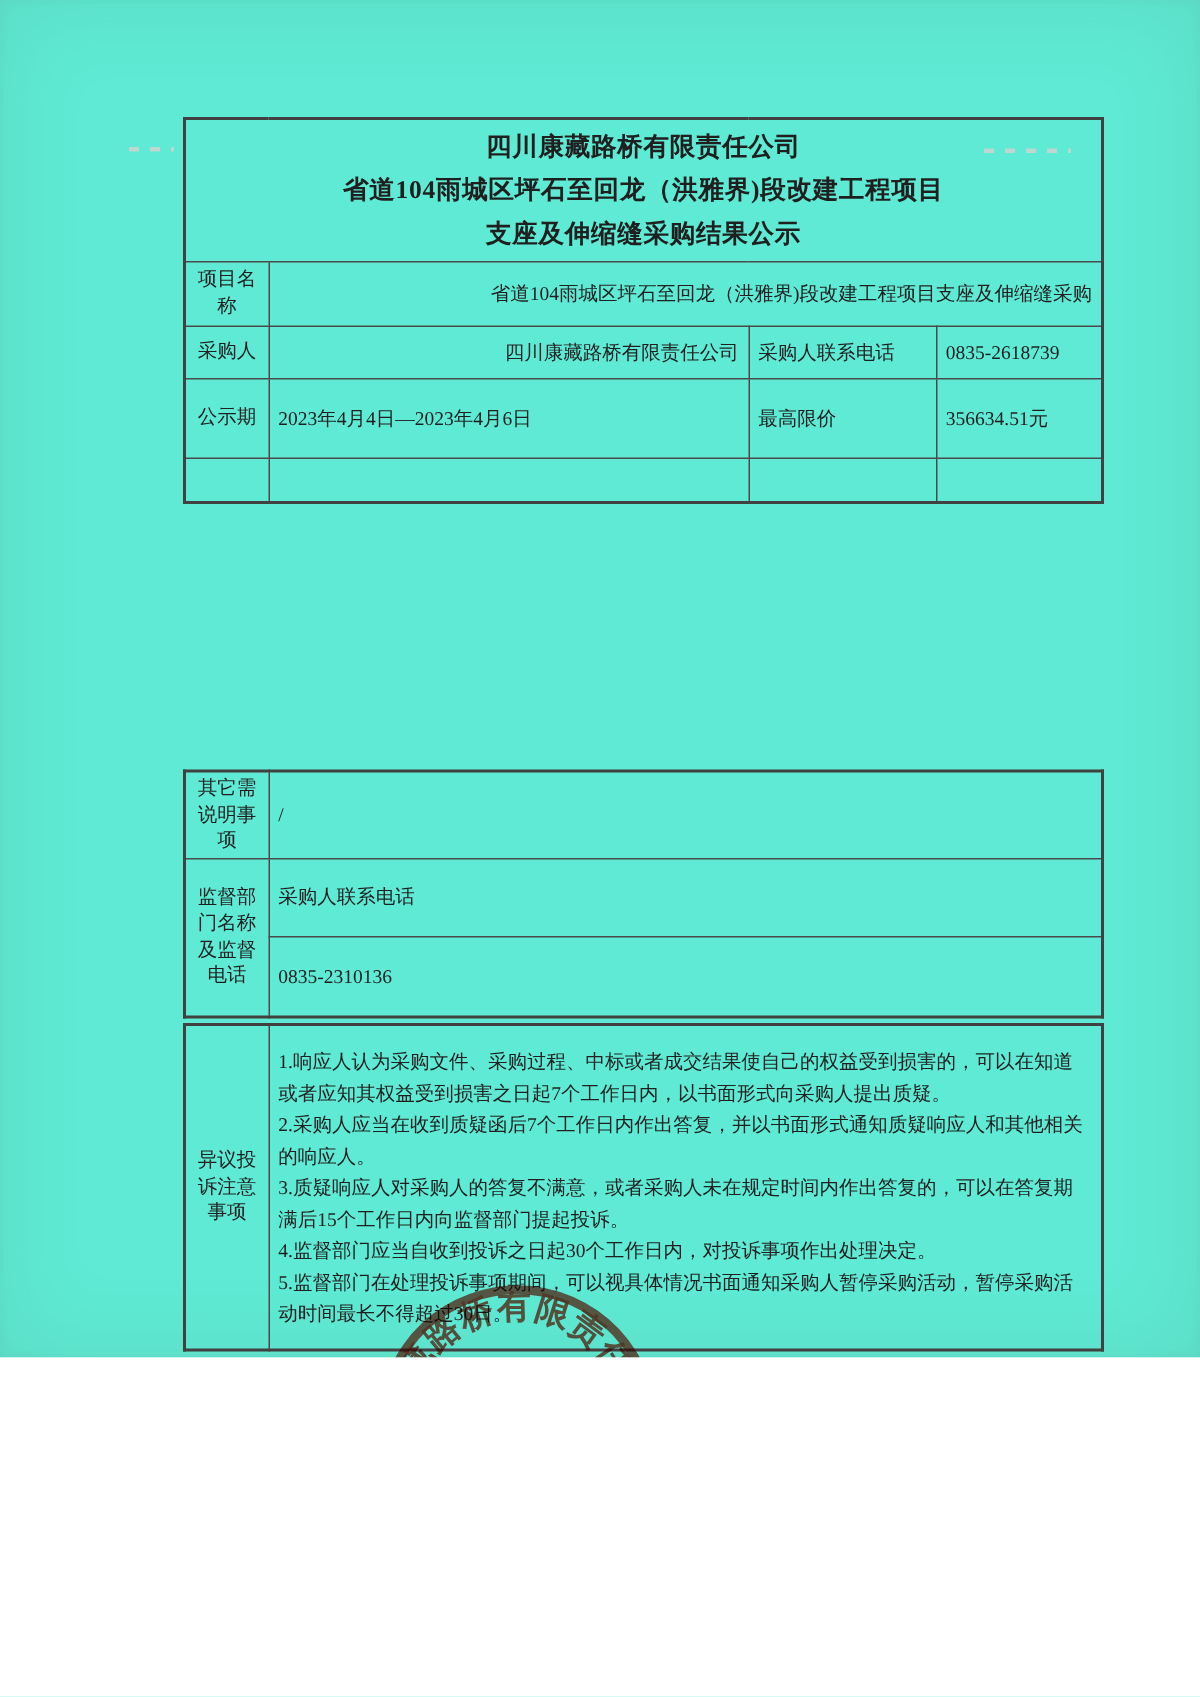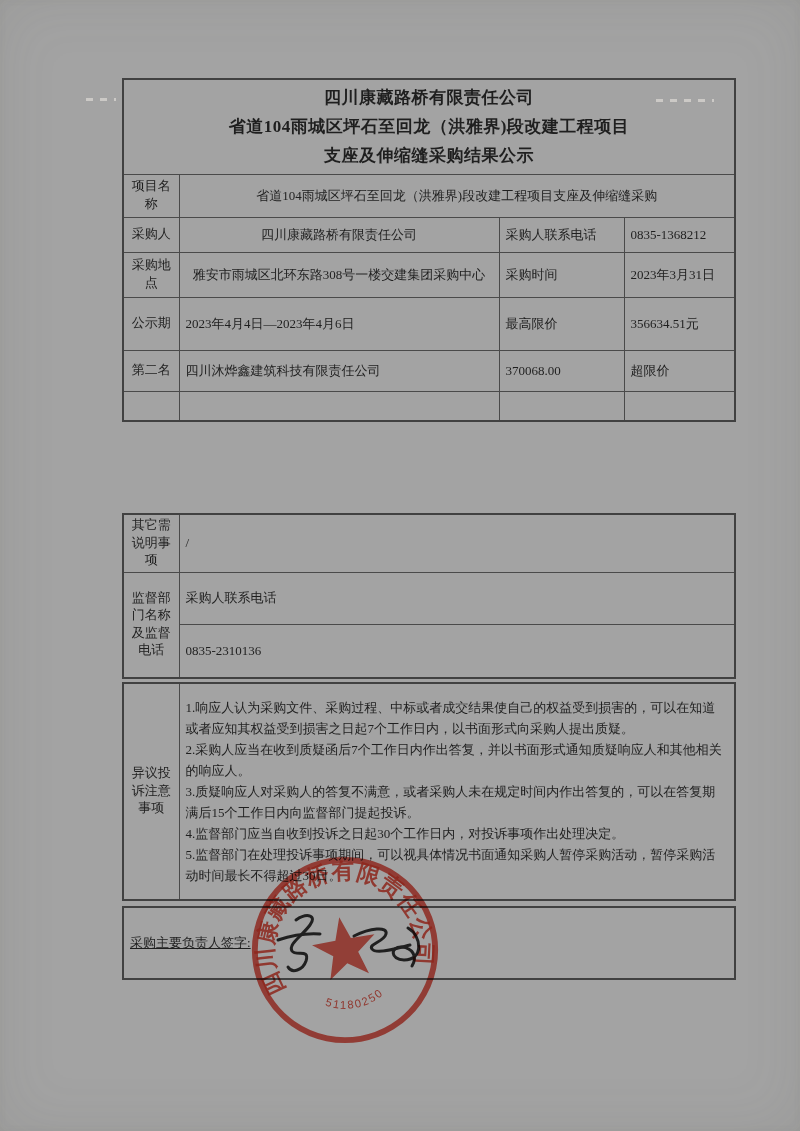--- a/index.html
+++ b/index.html
@@ -1,32 +1,32 @@
 <!DOCTYPE html>
 <html><head>
 <meta charset="utf-8">
 <style>
   html,body{margin:0;padding:0;background:#ffffff;}
   #page{
-    position:relative;width:800px;height:1131px;overflow:hidden;
-    background:#a3a3a3;
+    position:relative;width:800px;height:905px;overflow:hidden;
+    background:#5eead4;
     box-shadow:inset 0 0 60px rgba(90,85,75,.10), inset 0 0 8px rgba(90,85,75,.06);
     font-family:"Liberation Serif","DejaVu Serif",serif;
     color:#1f1f1f;
   }
   table.sheet{
     position:absolute;left:122px;width:612px;
     border-collapse:collapse;table-layout:fixed;
     font-size:13px;color:#1f1f1f;
   }
   table.sheet{border:2px solid #414141;}
   table.sheet td{border:1px solid #4a4a4a;vertical-align:middle;padding:2px 6px;overflow:hidden;}
   td.lbl{padding:2px 3px 2px 5px;text-align:center;line-height:1.35;font-family:Liberation Mono, monospace;}
   td.ctr{text-align:left;}
-  td.lft{text-align:center;padding-left:10px;}
+  td.lft{text-align:right;padding-left:10px;}
   .titlecell{text-align:center;border:none;}
   .titlecell div{font-size:17px;font-weight:700;letter-spacing:.5px;line-height:1.72;}
   td.obj-text{padding:10px 12px;line-height:1.62;text-align:left;margin-top:32px;}
   td.sig-cell{padding-left:5px;}
   .artifact{position:absolute;height:3px;background:repeating-linear-gradient(90deg,#d6d3cf 0 7px,transparent 7px 14px);opacity:.8;}
   #stampwrap{position:absolute;left:247px;top:852px;width:196px;height:196px;transform:rotate(-10deg);mix-blend-mode:multiply;}
   #sigwrap{position:absolute;left:262px;top:898px;width:200px;height:100px;mix-blend-mode:multiply;}
 </style>
 </head>
 <body>
@@ -52,39 +52,27 @@
       </td>
     </tr>
     <tr style="height:43px;">
       <td class="lbl">项目名称</td>
       <td class="lft" colspan="3">省道104雨城区坪石至回龙（洪雅界)段改建工程项目支座及伸缩缝采购</td>
     </tr>
     <tr style="height:35px;margin-top:34px;">
       <td class="lbl">采购人</td>
       <td class="lft">四川康藏路桥有限责任公司</td>
       <td class="ctr">采购人联系电话</td>
-      <td class="ctr">0835-1368212</td>
-    </tr>
-    <tr style="height:45px;">
-      <td class="lbl">采购地点</td>
-      <td class="lft">雅安市雨城区北环东路308号一楼交建集团采购中心</td>
-      <td class="ctr">采购时间</td>
-      <td class="ctr">2023年3月31日</td>
+      <td class="ctr">0835-2618739</td>
     </tr>
     <tr style="height:53px;">
       <td class="lbl">公示期</td>
       <td class="ctr">2023年4月4日—2023年4月6日</td>
       <td class="ctr">最高限价</td>
       <td class="ctr">356634.51元</td>
-    </tr>
-    <tr style="height:41px;">
-      <td class="lbl">第二名</td>
-      <td class="ctr">四川沐烨鑫建筑科技有限责任公司</td>
-      <td class="ctr">370068.00</td>
-      <td class="ctr">超限价</td>
     </tr>
     <tr style="height:30px;">
       <td class="lbl"></td>
       <td class="ctr"></td>
       <td class="ctr"></td>
       <td class="ctr"></td>
     </tr>
   </tbody>
     </table>
 

